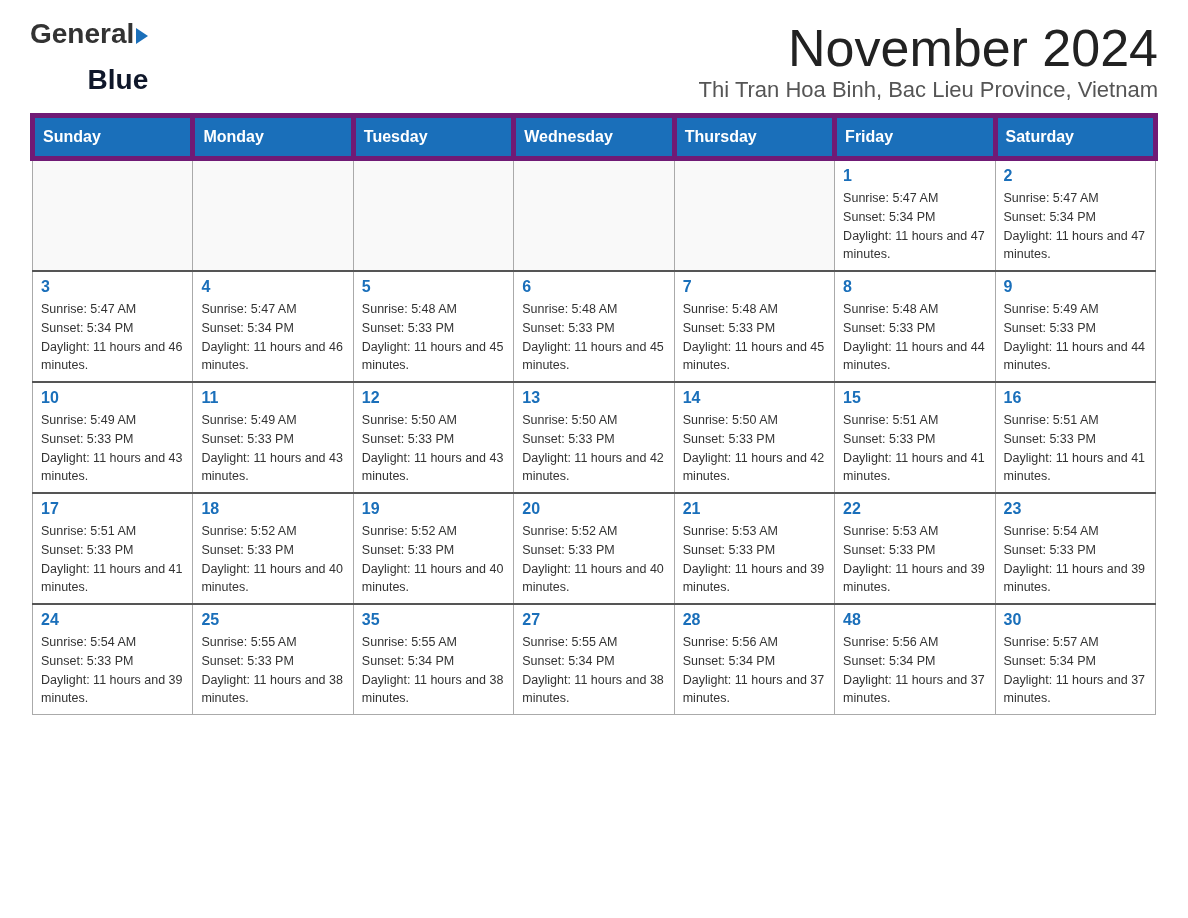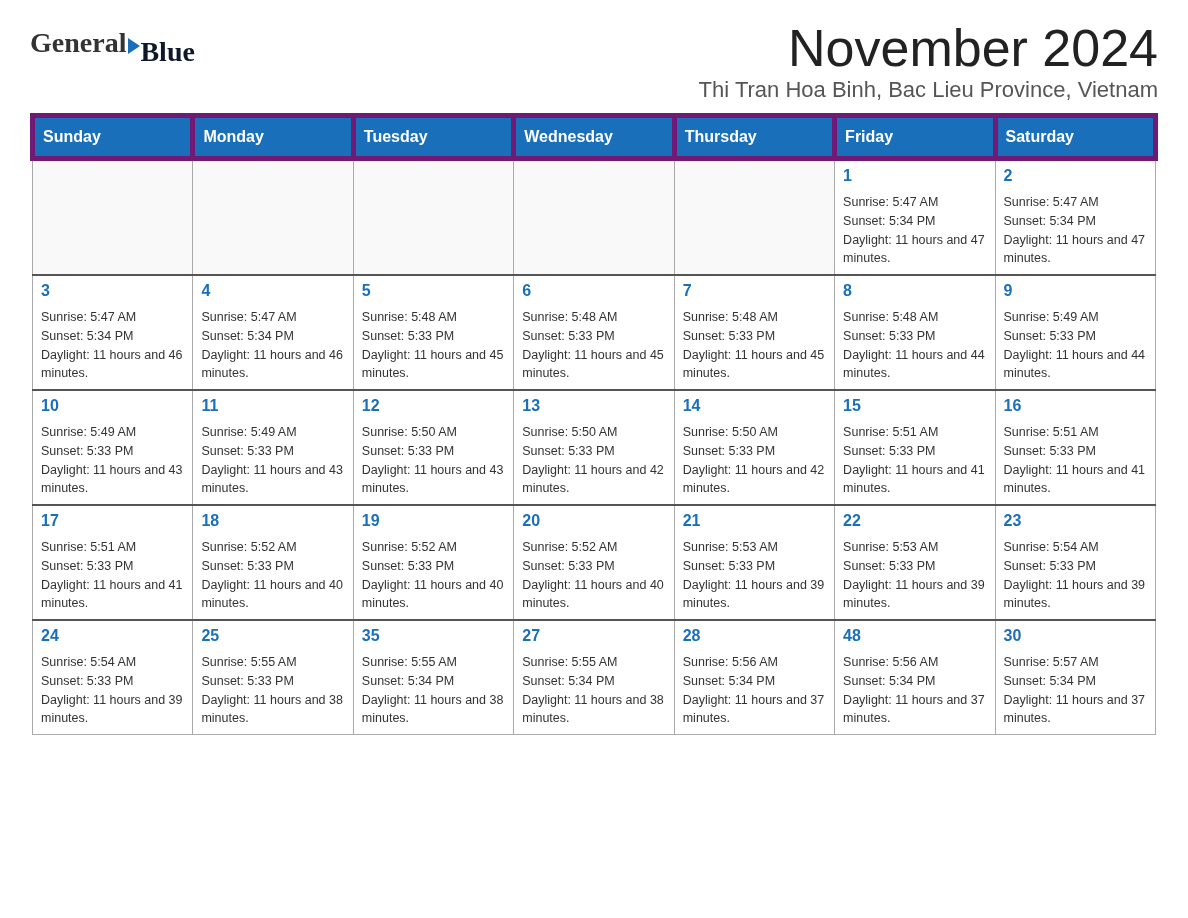--- a/index.html
+++ b/index.html
@@ -12,22 +12,22 @@
       padding: 20px 30px;
     }
     .header {
       display: flex;
       justify-content: space-between;
       align-items: flex-start;
       margin-bottom: 10px;
     }
     .logo {
       display: flex;
-      align-items: center;
-      font-family: Liberation Serif, serif;
+      flex-direction: column;
+      align-items: flex-end;
     }
     .logo-text-general {
       font-size: 28px;
       font-weight: bold;
       color: #333;
       line-height: 1;
     }
     .logo-arrow {
       display: inline-block;
       width: 0;
@@ -85,21 +85,20 @@
     .day-number {
       font-size: 16px;
       font-weight: bold;
       color: #1a6fba;
       margin-bottom: 4px;
     }
     .day-info {
       font-size: 12.5px;
       color: #333;
       line-height: 1.5;
-      margin-top: 8px;
     }
     .empty-cell {
       background: #f9f9f9;
     }
     tbody tr {
       border-top: 2px solid #555;
     }
   </style>
 </head>
 <body>

